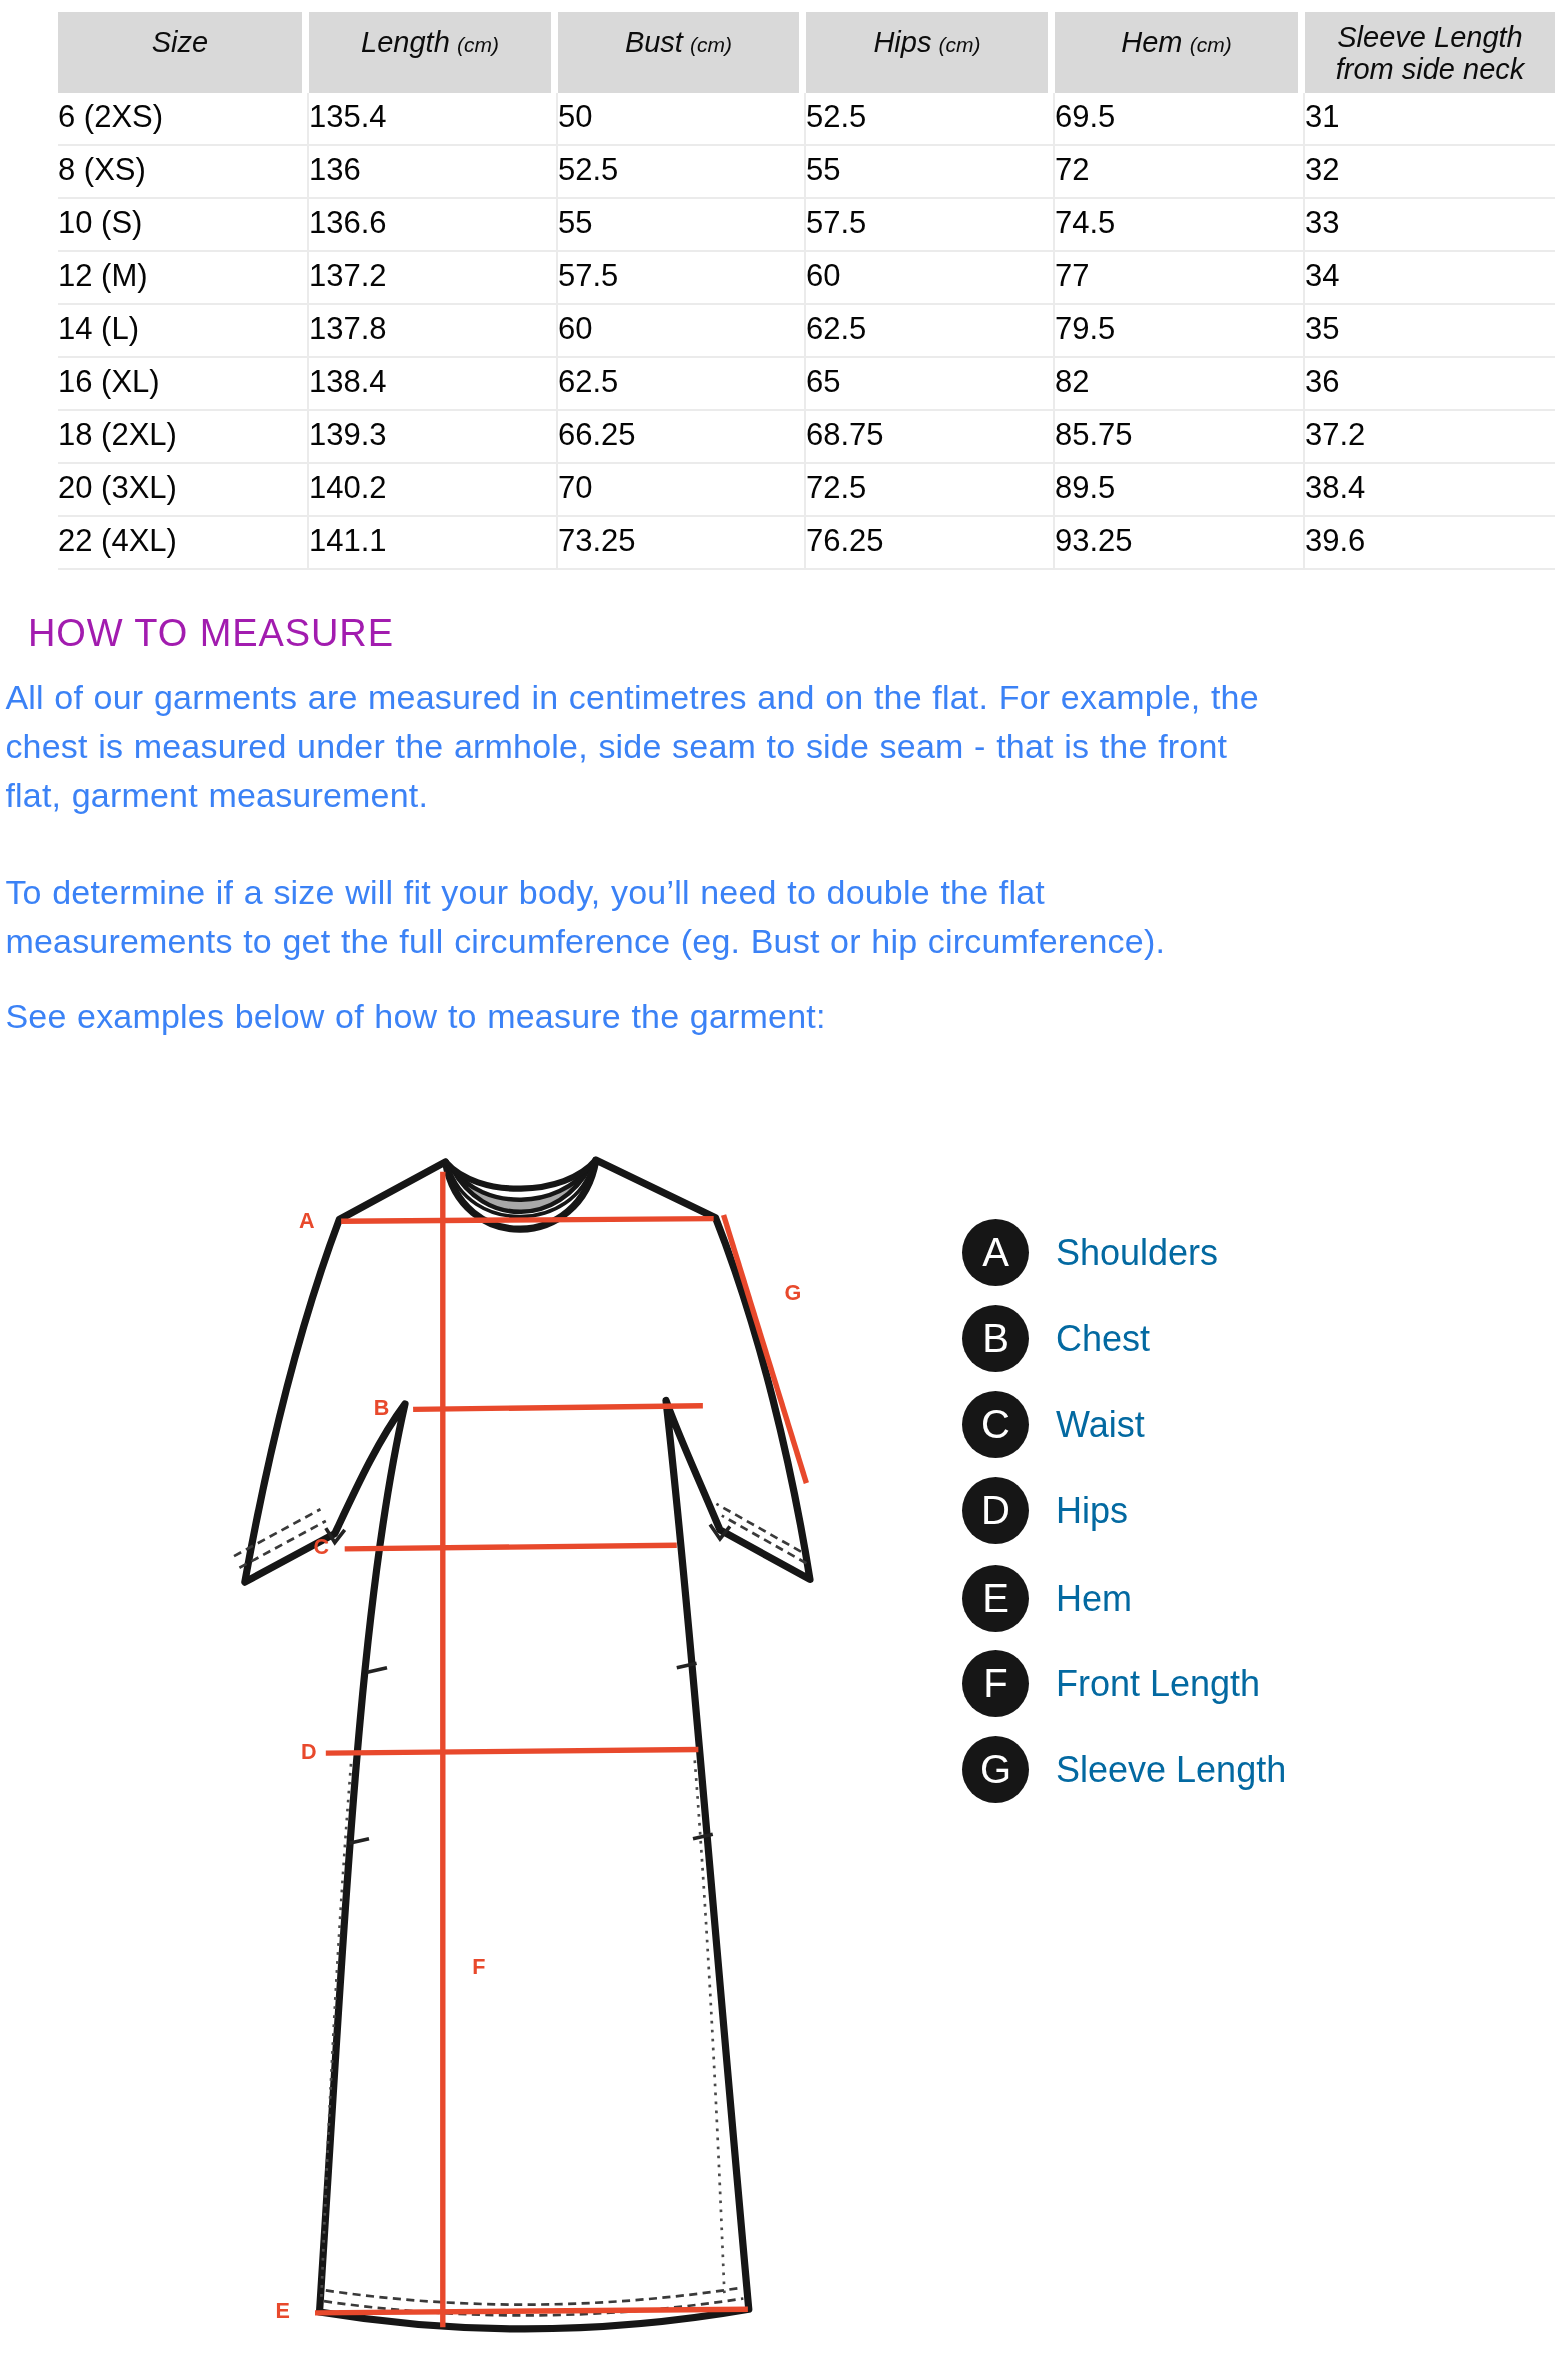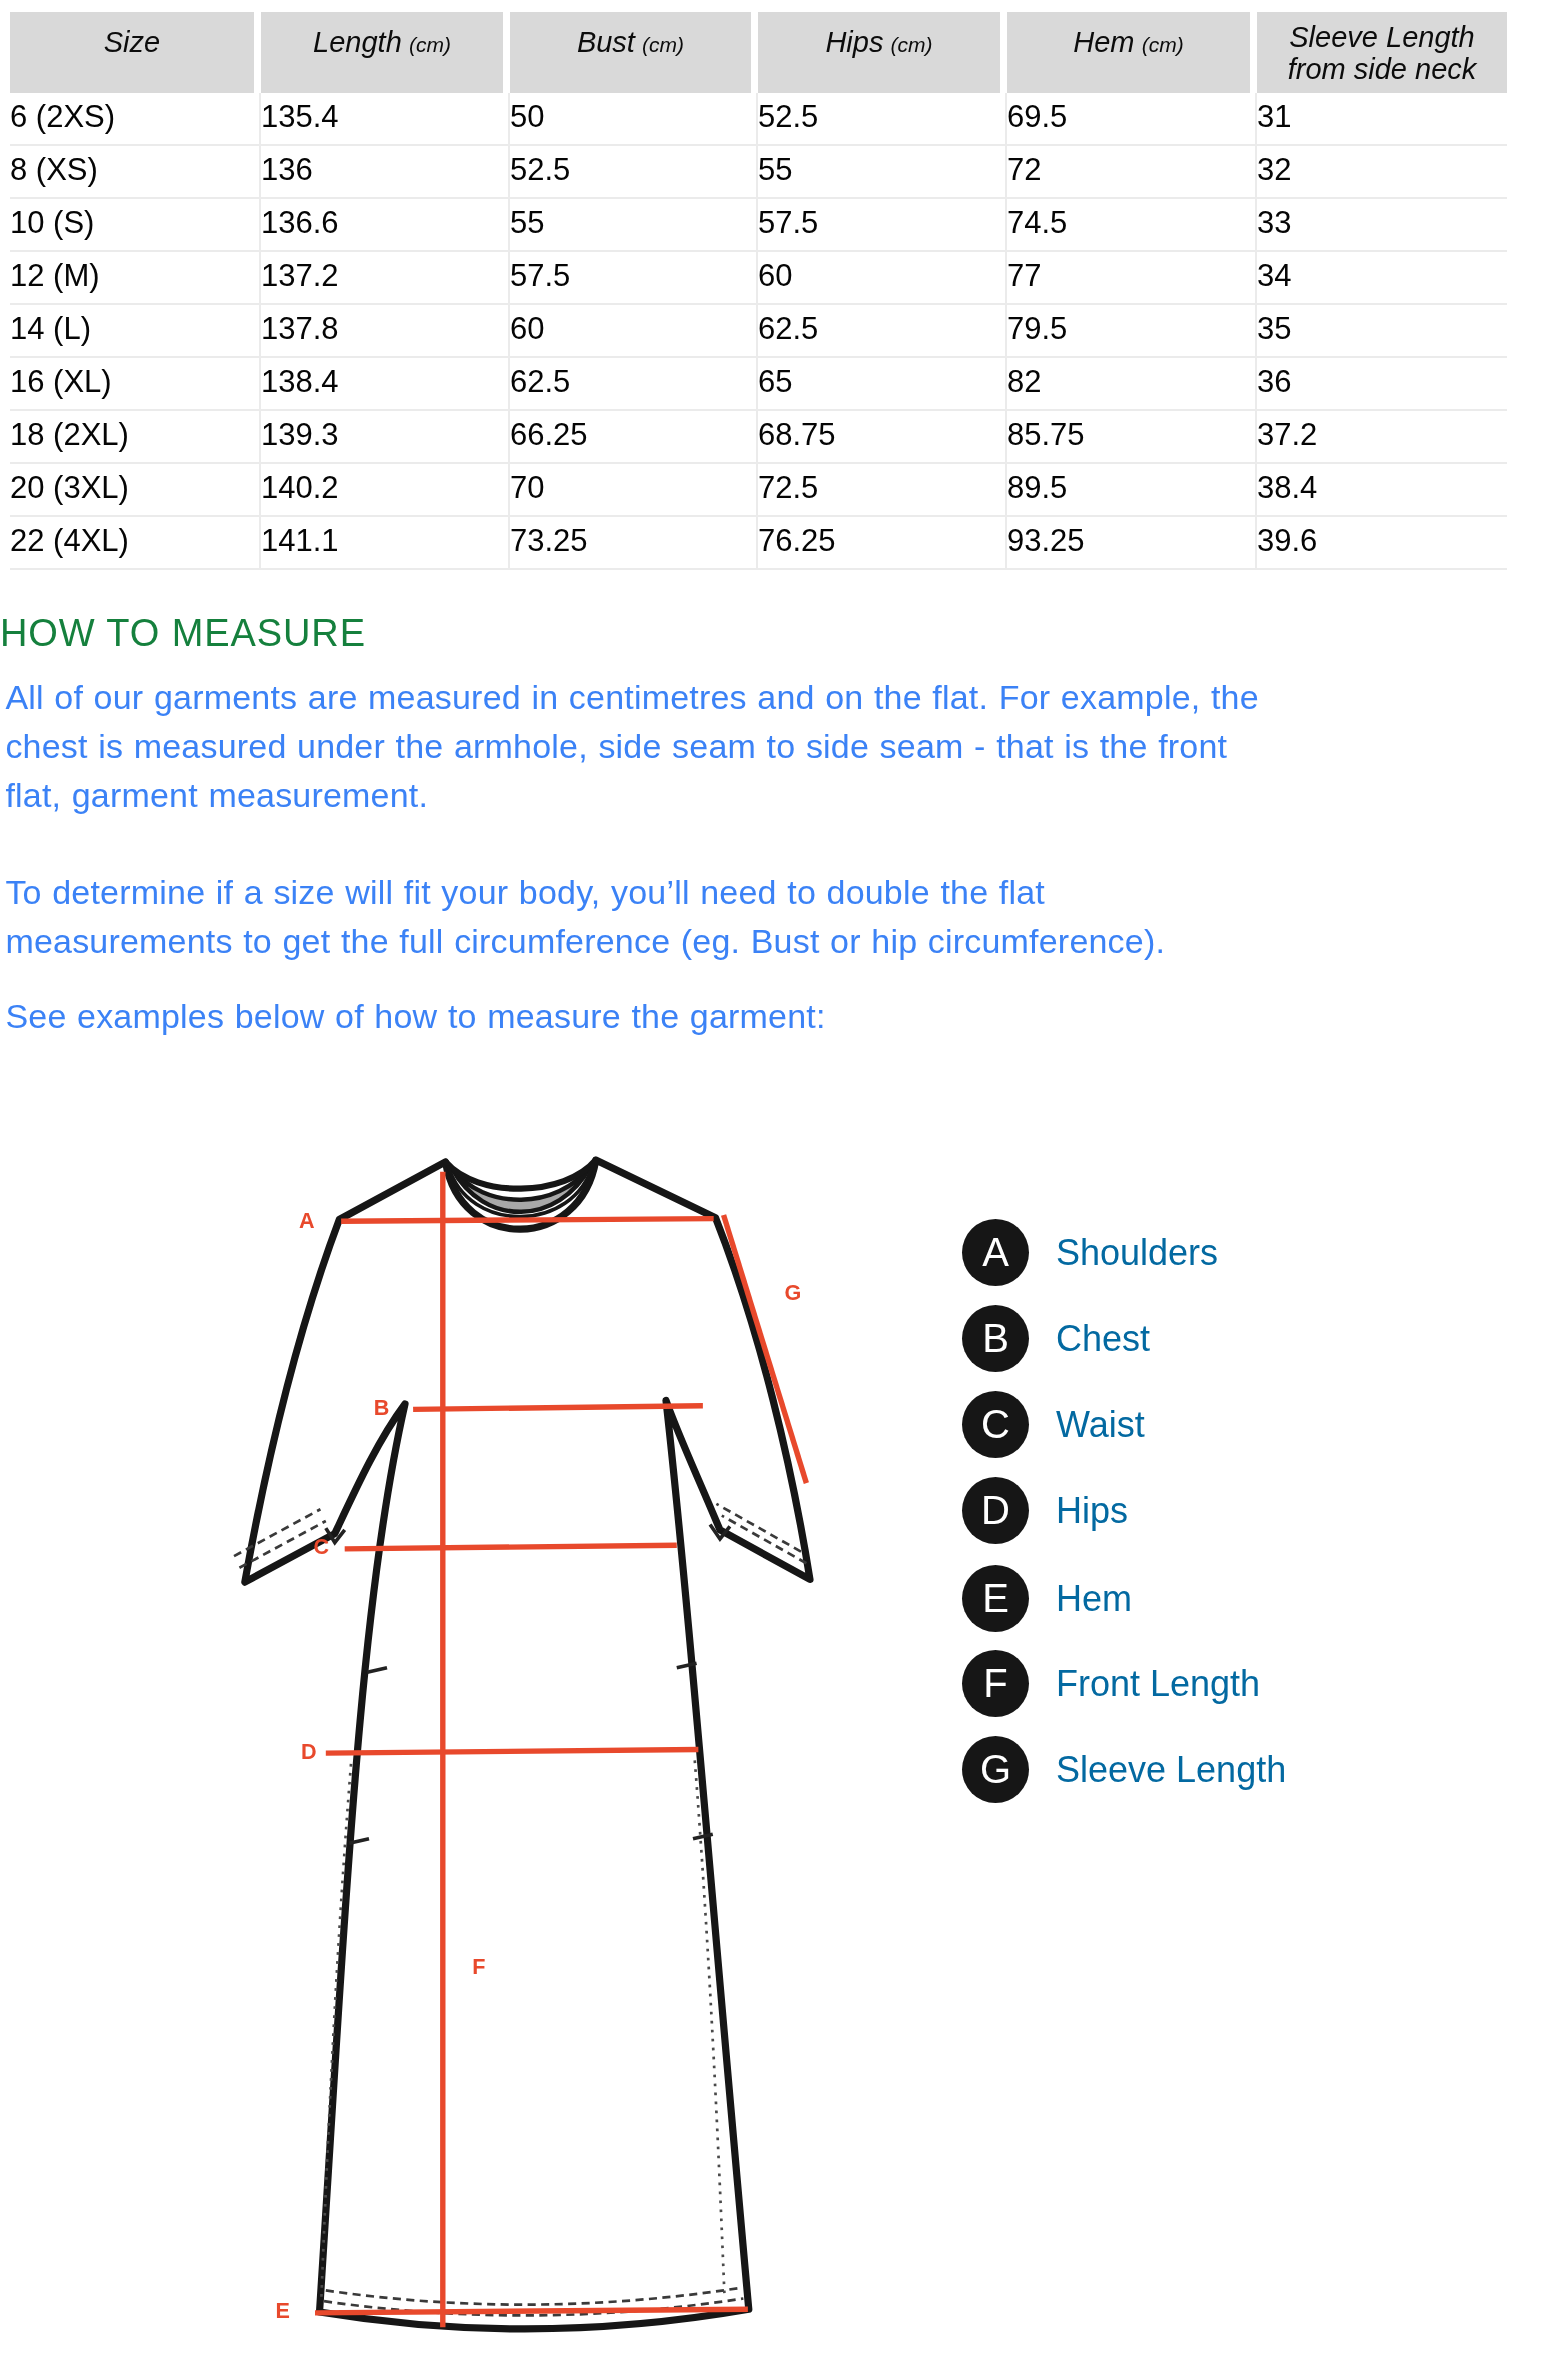--- a/index.html
+++ b/index.html
@@ -2,38 +2,38 @@
 <html style="font-size:14.4px"><head>
 <meta charset="utf-8">
 <style>
   * { margin:0; padding:0; box-sizing:border-box; }
   html,body { background:#ffffff; }
   body { font-family:"Liberation Sans", sans-serif; color:#111; }
   .page { position:relative; width:1566px; height:2366px; background:#fff; overflow:hidden; }
 
   
   .size-table { position:absolute; left:10px; top:11.7px; width:1498px; }
-  .thead, .tbody { display:grid; grid-template-columns:251px 249px 248px 249px 250px 250px; }
+  .thead, .tbody { display:grid; grid-template-columns:251px 249px 248px 249px 250px 250px;margin-left:48px; }
   .thead .hcell {
     background:#d9d9d9; height:81px; overflow:hidden;
     border-right:7.2px solid #ffffff; text-align:center;
     font-style:italic; font-size:29px; padding-top:14.4px; color:#0c0c0c;
   }
   .thead .hcell:last-child { border-right:none; }
   .thead .unit { font-size:21px; font-style:italic; margin-left:7.2px; }
   .thead .hcell.multi { padding-top:9px; line-height:32px; }
   .thead .hcell.multi .unit { margin-left:0; display:block; }
   .tbody .cell {
     height:53px; border-bottom:2.7px solid #ebebeb; border-right:2.7px solid #ebebeb;
     text-align:left; font-size:31px; padding-top:6.3px; background:#fff; color:#050505;
   }
   .tbody .cell.last { border-right:none; }
 
   
-  .h2 { position:absolute; left:0; top:612px; font-size:38px; letter-spacing:0.9px; color:#15803d; }
+  .h2 { position:absolute; left:28px; top:612px; font-size:38px; letter-spacing:0.9px; color:#a21caf; }
   .para { position:absolute; left:5.4px; font-size:34px; line-height:49px; color:#3b82f6; letter-spacing:0.2px; word-spacing:0.9px; white-space:nowrap; }
   #p1 { top:673px; }
   #p2 { top:856px;margin-top:12px; }
   #p3 { top:992px; }
 
   
   .legend-item { position:absolute; left:962px; height:67px; display:flex; align-items:center; }
   .legend-circle {
     width:67px; height:67px; border-radius:50%; background:#161616; color:#fff;
     font-size:40px; display:flex; align-items:center; justify-content:center; flex:0 0 67px;

